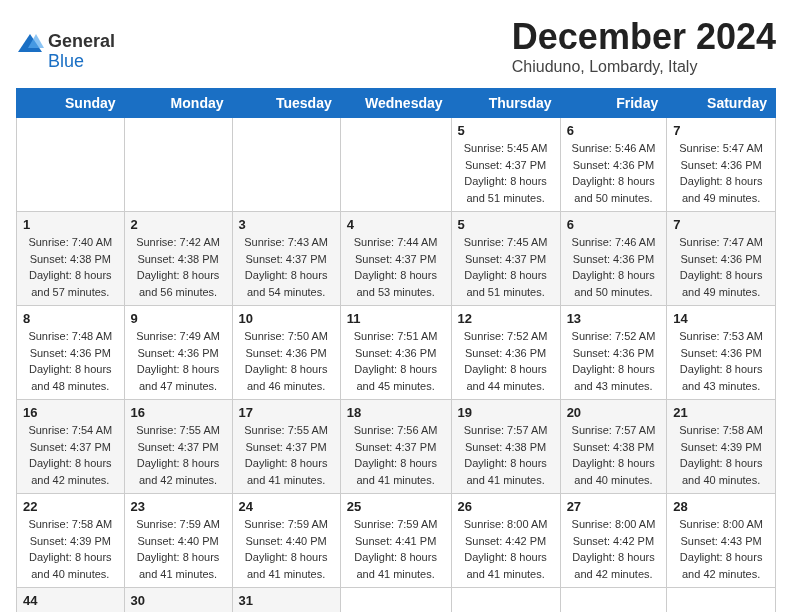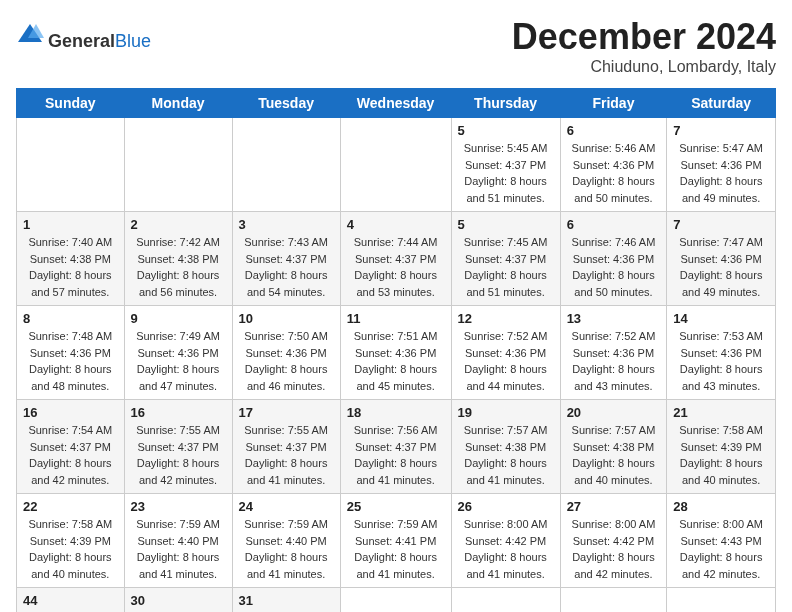--- a/index.html
+++ b/index.html
@@ -15,60 +15,59 @@
       justify-content: space-between;
       align-items: flex-start;
       margin-bottom: 12px;
     }
     .logo {
       display: flex;
       align-items: center;
     }
     .logo-text {
       display: flex;
-      flex-direction: row;
+      flex-direction: column;
       line-height: 1.1;
       margin-top: 16px;
     }
     .logo-general {
       font-size: 18px;
       font-weight: bold;
       color: #333;
     }
     .logo-blue {
       font-size: 18px;
       font-weight: normal;
       color: #1a6fc4;
     }
     .logo-icon {
       width: 28px;
       height: 28px;
       margin-right: 4px;
     }
     .title-block {
-      text-align: right;
       margin-left: 19px;
     }
     .month-title {
       font-size: 36px;
       font-weight: bold;
       color: #222;
     }
     .location {
       font-size: 16px;
       color: #444;
     }
     .calendar {
       width: 100%;
       border-collapse: collapse;
     }
     .calendar th {
       background-color: #1a6fc4;
       color: #fff;
-      text-align: center;
+      text-align: right;
       padding: 6px 8px;
       font-size: 14px;
       font-weight: bold;
       border: 1px solid #1a6fc4;
     }
     .calendar td {
       border: 1px solid #ccc;
       vertical-align: top;
       padding: 5px 6px;
       width: 113px;

